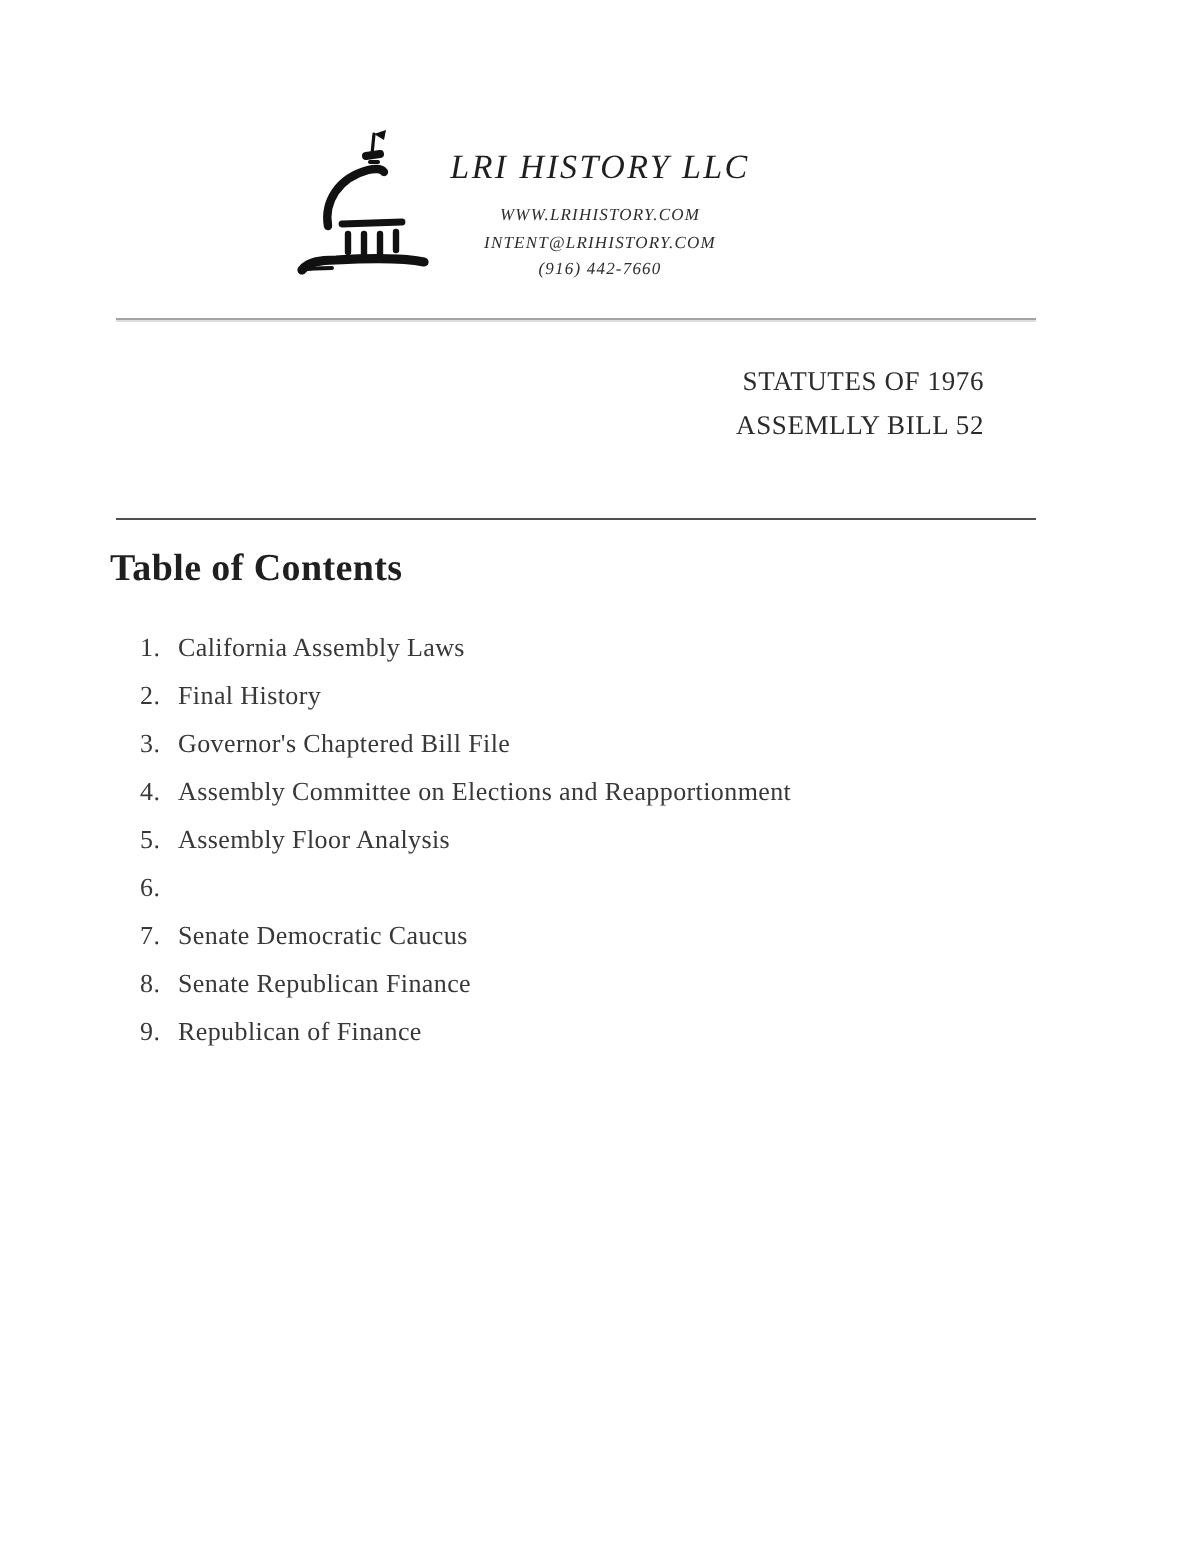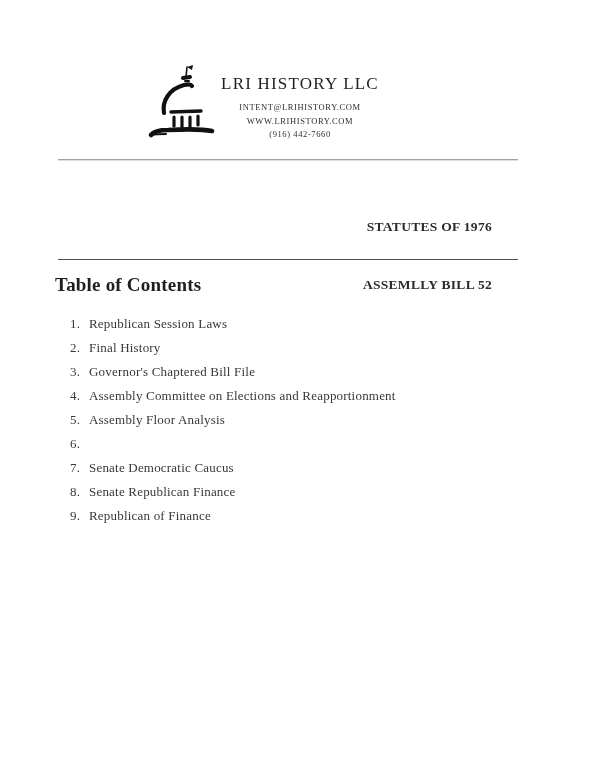--- a/index.html
+++ b/index.html
@@ -14,20 +14,21 @@
     height: 776px;
     background: #ffffff;
     overflow: hidden;
   }
 
   
   .letterhead {
     position: absolute;
     top: 0; left: 0; right: 0;
     height: 160px;
+    font-style: italic;
   }
   .logo {
     position: absolute;
     left: 146px;
     top: 63px;
     width: 70px;
     height: 76px;
   }
   .contact-block {
     position: absolute;
@@ -69,26 +70,25 @@
 
   
   .reference {
     position: absolute;
     top: 180px;
     right: 108px;
     text-align: right;
   }
   .reference-line {
     font-size: 13.5px;
-    font-weight: bold;
+    font-weight: normal;
     color: #2b2b2b;
     line-height: 21.5px;
     white-space: pre;
     letter-spacing: 0.3px;
-    margin-top: 36px;
   }
 
   
   .toc { position: absolute; top: 274px; left: 55px; right: 40px; }
   .toc-title {
     font-size: 19px;
     font-weight: bold;
     color: #1f1f1f;
     letter-spacing: 0.2px;
   }
@@ -134,42 +134,42 @@
       <path d="M28,54 L28,63" stroke-width="3.2"></path>
       <path d="M36,54 L36,64" stroke-width="3.2"></path>
       <path d="M44,54 L44,64" stroke-width="3.2"></path>
       <path d="M52,53 L52,62" stroke-width="3.2"></path>
 
       <path d="M5,72 C8,68 14,67 22,67 C40,66 56,66 66,68" stroke-width="4.6"></path>
       <path d="M5,72 C10,71 16,71 20,71" stroke-width="2"></path>
     </svg>
     <div class="contact-block">
       <div class="company-name">LRI HISTORY LLC</div>
+      <div class="contact-line">WWW.LRIHISTORY.COM</div>
       <div class="contact-line">INTENT@LRIHISTORY.COM</div>
-      <div class="contact-line">WWW.LRIHISTORY.COM</div>
       <div class="contact-line">(916) 442-7660</div>
     </div>
   </header>
 
   <div class="divider divider-top"></div>
 
   <div class="reference">
     <div class="reference-line">STATUTES OF 1976</div>
     <div class="reference-line">ASSEMLLY BILL 52</div>
   </div>
 
   <div class="divider divider-bottom"></div>
 
   <section class="toc">
     <h2 class="toc-title">Table of Contents</h2>
     <ol class="toc-list">
 
     <li class="toc-item" style="">
         <span class="toc-num">1.</span>
-        <span class="toc-label">Republican Session Laws</span>
+        <span class="toc-label">California Assembly Laws</span>
       </li>
         <li class="toc-item" style="">
         <span class="toc-num">2.</span>
         <span class="toc-label">Final History</span>
       </li>
         <li class="toc-item" style="">
         <span class="toc-num">3.</span>
         <span class="toc-label">Governor's Chaptered Bill File</span>
       </li>
         <li class="toc-item" style="">

